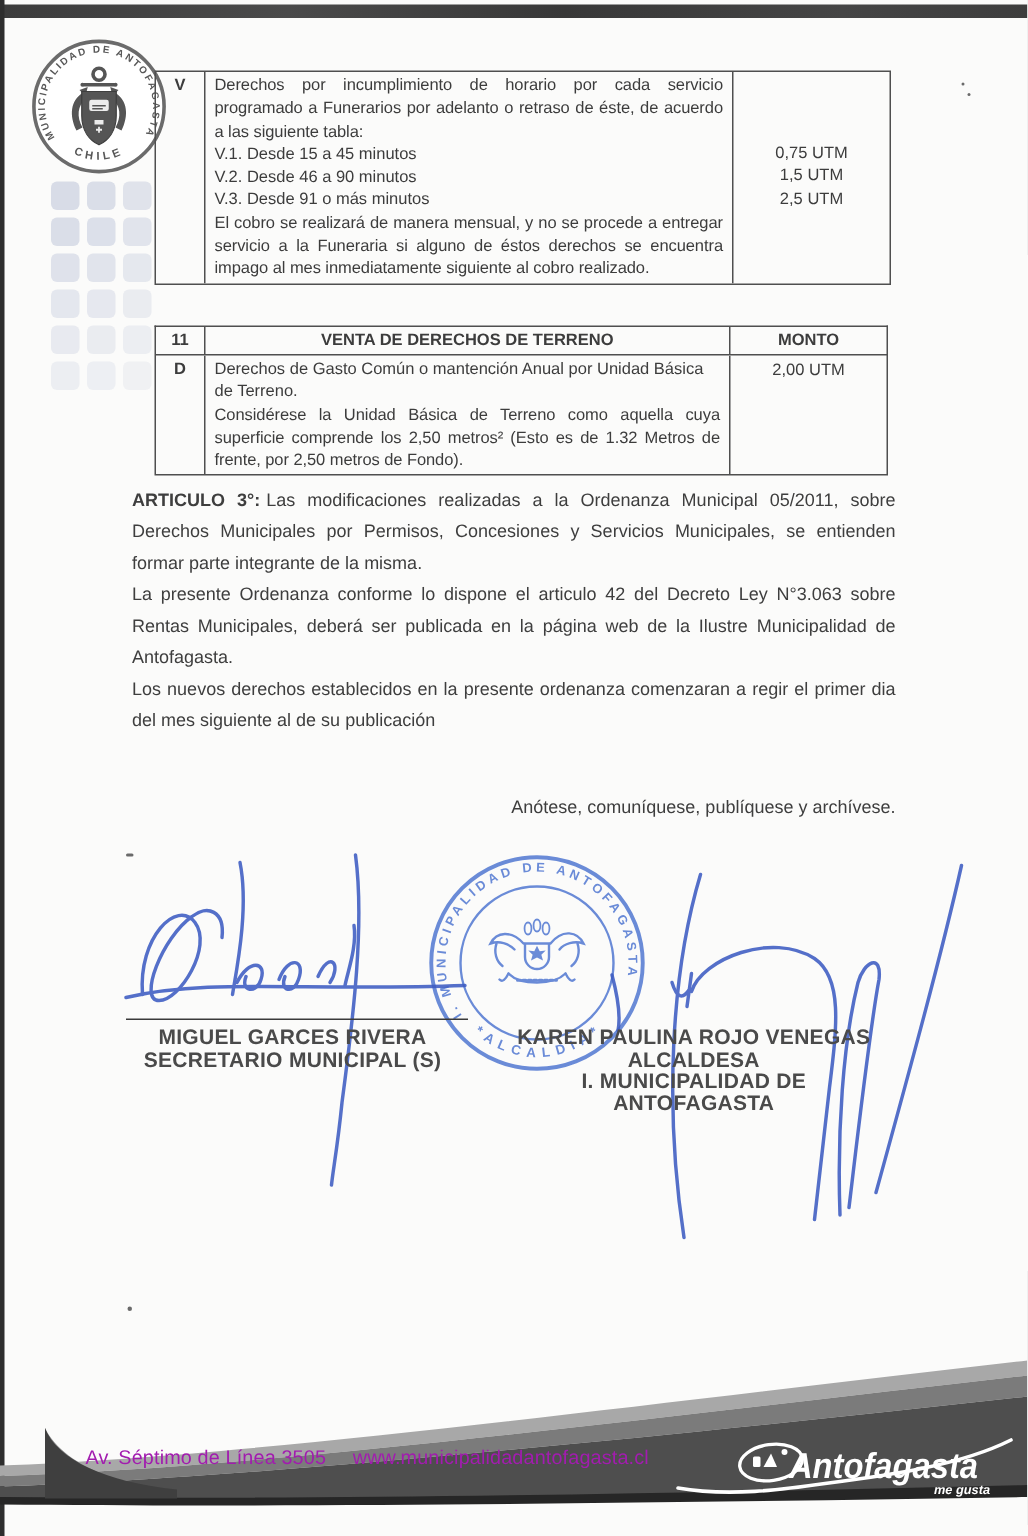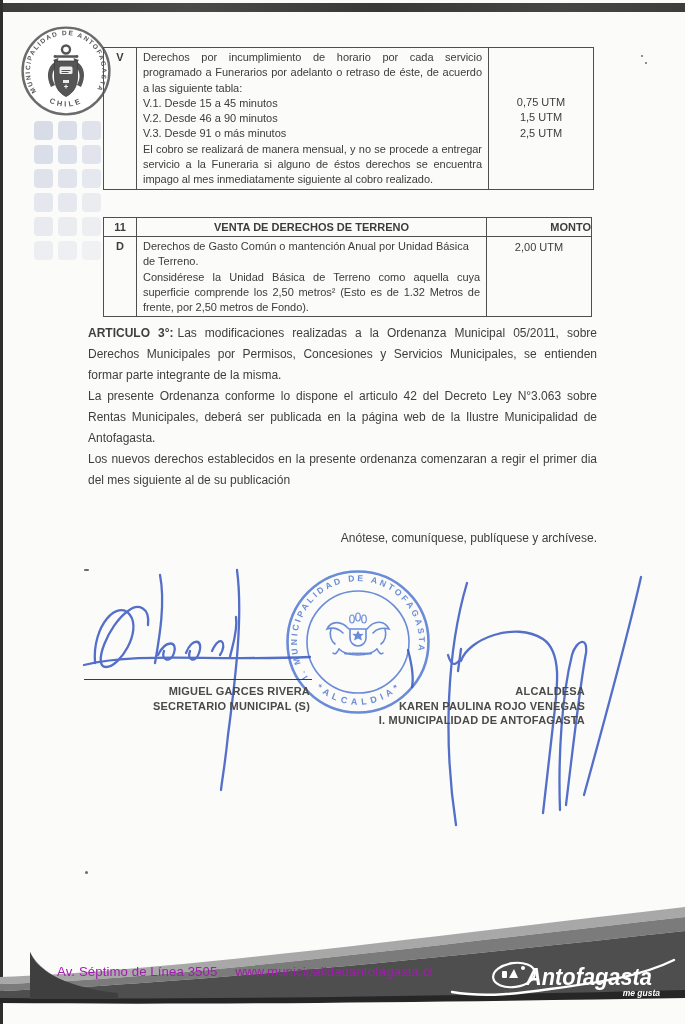--- a/index.html
+++ b/index.html
@@ -30,39 +30,39 @@
   .col-id{width:32px;flex:0 0 auto;text-align:center;font-weight:bold;padding-top:2px;}
   .col-text{flex:1 1 auto;border-left:1.4px solid #4f4f4f;padding:2px 6px;overflow:hidden;}
   .col-amt{width:104px;flex:0 0 auto;border-left:1.4px solid #4f4f4f;text-align:center;overflow:hidden;}
   .just{text-align:justify;letter-spacing:-0.05px;}
   .amt-spacer{height:47px;}
   #terrain-table-wrap{top:217px;left:103px;width:489px;}
   .t2-head{display:flex;border:1.6px solid #4f4f4f;border-bottom:none;height:18px;
     font-size:11px;font-weight:bold;line-height:18px;color:#3c3c3c;}
   .t2-head .h-num{width:32px;text-align:center;}
   .t2-head .h-title{flex:1;text-align:center;border-left:1.4px solid #4f4f4f;}
-  .t2-head .h-amt{width:104px;text-align:right;border-left:1.4px solid #4f4f4f;}
+  .t2-head .h-amt{width:104px;text-align:center;border-left:1.4px solid #4f4f4f;}
   #terrain-table{position:relative;height:79px;border:1.6px solid #4f4f4f;display:flex;
     font-size:11px;line-height:15.3px;color:#3c3c3c;overflow:hidden;}
   .col-amt .amt-top{padding-top:3px;}
 
   
   #articles{left:88px;top:323px;width:509px;font-size:12px;line-height:21px;}
   .art{text-align:justify;margin:0;}
   .art-gap{margin-bottom:13px;}
   .art-label{font-weight:bold;}
   .art-label:not(:empty){margin-right:4px;}
   #closing{left:88px;top:531px;width:509px;font-size:12px;text-align:right;}
 
   
   #stamp{left:283px;top:567px;width:150px;height:150px;opacity:.9;}
   #signature-ink{left:0;top:555px;width:685px;height:300px;pointer-events:none;}
   #secretary-line{left:84px;top:679px;width:228px;height:0;border-top:1.7px solid #3a3a3a;}
-  .sig-block{font-size:11px;font-weight:bold;line-height:14.5px;color:#4a4a4a;
-    text-align:right;letter-spacing:.2px;}
+  .sig-block{font-size:14px;font-weight:bold;line-height:14.5px;color:#4a4a4a;
+    text-align:center;letter-spacing:.2px;}
   #secretary-block{left:80px;top:684px;width:230px;}
   #mayor-block{left:340px;top:684px;width:245px;}
 
   
   #footer-band{left:0;top:905px;width:685px;height:119px;}
   #footer-address{left:57px;top:964px;font-size:13.2px;color:#a21caf;letter-spacing:.1px;}
   #footer-address .web{margin-left:14px;}
 </style>
 </head>
 <body>
@@ -220,22 +220,22 @@
       </g>
     </g>
   </svg>
 
   <div class="abs" id="secretary-line"></div>
   <div class="abs sig-block" id="secretary-block">
     <div>MIGUEL GARCES RIVERA</div>
     <div>SECRETARIO MUNICIPAL (S)</div>
   </div>
   <div class="abs sig-block" id="mayor-block">
+    <div>KAREN PAULINA ROJO VENEGAS</div>
     <div>ALCALDESA</div>
-    <div>KAREN PAULINA ROJO VENEGAS</div>
     <div>I. MUNICIPALIDAD DE ANTOFAGASTA</div>
   </div>
 
   <svg class="abs" id="footer-band" viewBox="0 0 685 119">
     <path d="M0,72 C170,66 420,32 685,2 L685,12 C420,42 170,74 0,79 Z" fill="#a8a8a8"></path>
     <path d="M0,79 C170,74 420,42 685,12 L685,26 C430,54 170,80 0,86 Z" fill="#7b7b7b"></path>
     <path d="M0,86 C170,80 430,54 685,26 L685,88 C450,92 200,95 0,96 Z" fill="var(--band-dark)"></path>
     <path d="M0,93 C200,95 450,91 685,85 L685,93 C450,97 200,100 0,98 Z" fill="#262626"></path>
     <path d="M30,47 C36,60 52,72 72,79 L66,83 C48,75 36,63 30,53 Z" fill="#8a8a8a"></path>
     <path d="M30,47 C38,68 70,83 118,88 L118,94 L30,94 Z" fill="#3f3f3f"></path>

